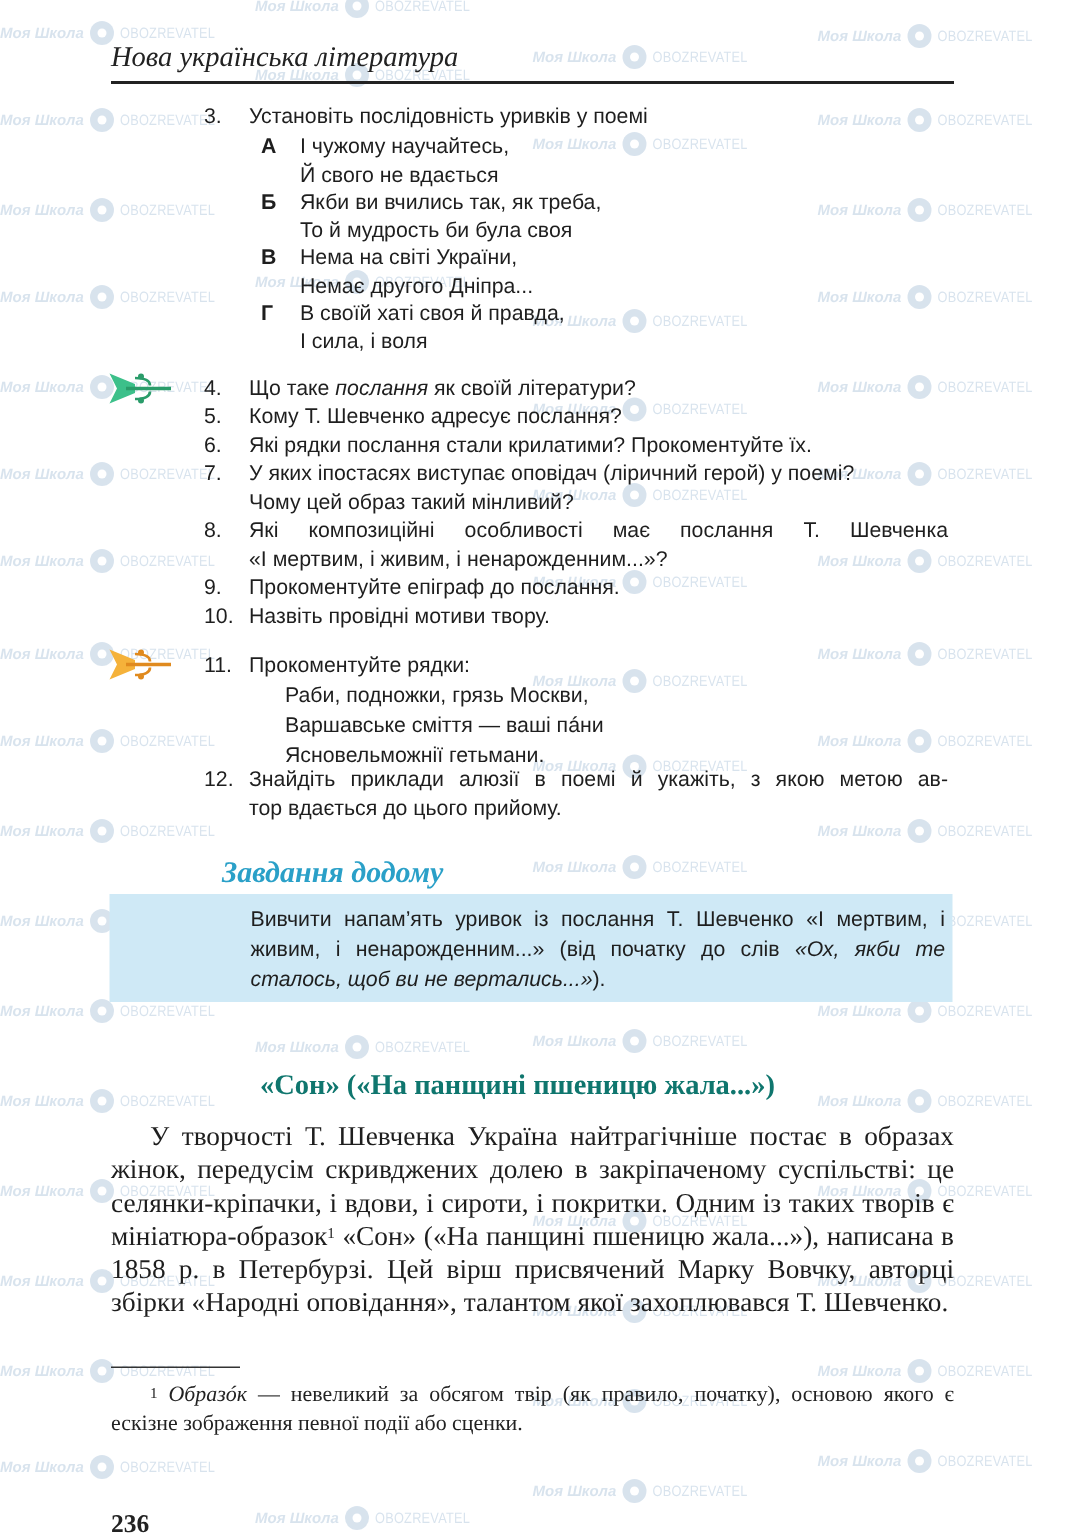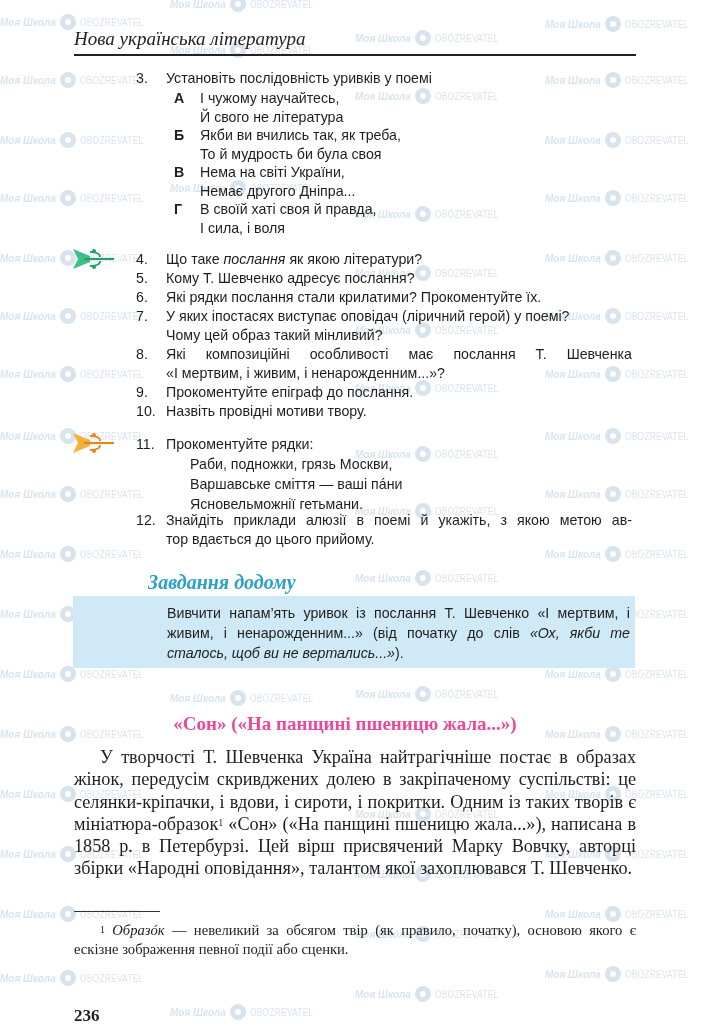--- a/index.html
+++ b/index.html
@@ -23,21 +23,21 @@
   .opt .lt { position:absolute; left:0; font-weight:bold; }
   .opt .tx { position:absolute; left:26px; white-space:nowrap;text-align:center; }
 
   .icon-green, .icon-orange { position:absolute; width:46px; height:26px; }
 
   .hw-title { position:absolute; left:136px; top:571px; font-family:"Liberation Serif", serif; font-style:italic; font-weight:bold; font-size:20px; color:#2aa0c8;margin-left:12px; }
   .hw-box { position:absolute; left:73px; top:596px; width:562px; height:72px; background:#cfe9f6; }
   .hw-text { position:absolute; left:167px; top:603px; width:463px; font-size:14.2px; line-height:20px; text-align:justify; }
   .it { font-style:italic; }
 
-  .section-title { position:absolute; left:0; width:690px; top:713px; text-align:center; font-family:"Liberation Serif", serif; font-weight:bold; font-size:19px; color:#ec4899; }
+  .section-title { position:absolute; left:0; width:690px; top:713px; text-align:center; font-family:"Liberation Serif", serif; font-weight:bold; font-size:19px; color:#0f766e; }
   .body-text { position:absolute; left:74px; top:746px; width:562px; font-family:"Liberation Serif", serif; font-size:18.2px; line-height:22.3px; text-align:justify; color:#1e1e1e; }
   .body-text p { margin:0; text-indent:26px; }
   .sup { font-size:10px; vertical-align:top; position:relative; top:-1px; }
   .fn-rule { position:absolute; left:74px; top:911px; width:86px; border-top:1px solid #333; }
   .footnote { position:absolute; left:74px; top:921px; width:562px; font-family:"Liberation Serif", serif; font-size:14.6px; line-height:19px; text-align:justify; color:#222; }
   .footnote p { margin:0; text-indent:26px; }
   .pagenum { position:absolute; left:74px; top:977px; font-family:"Liberation Serif", serif; font-weight:bold; font-size:17px; color:#222;margin-top:29px; }
 </style>
 </head>
 <body>
@@ -314,21 +314,21 @@
   <span>Нова українська література</span>
 </div>
 
 <div class="q" style="left:136px;top:69px;">
   <span class="num" style="left:0">3.</span>
   <span class="qtext" style="left:30px;white-space:nowrap">Установіть послідовність уривків у поемі</span>
 </div>
 <div class="opt" style="left:174px;top:89px;">
   <span class="lt">А</span>
   <span class="tx" style="top:0">І чужому научайтесь,</span>
-  <span class="tx" style="top:19px">Й свого не література</span>
+  <span class="tx" style="top:19px">Й свого не вдається</span>
 </div>
 <div class="opt" style="left:174px;top:126px;">
   <span class="lt">Б</span>
   <span class="tx" style="top:0">Якби ви вчились так, як треба,</span>
   <span class="tx" style="top:19px">То й мудрость би була своя</span>
 </div>
 <div class="opt" style="left:174px;top:163px;">
   <span class="lt">В</span>
   <span class="tx" style="top:0">Нема на світі України,</span>
   <span class="tx" style="top:19px">Немає другого Дніпра...</span>
@@ -343,21 +343,21 @@
   <path d="M3 3 L20 10 L20 16 L3 23 L8 13 Z" fill="#3cc08a"></path>
   <path d="M14 13 L44 13" stroke="#2a9c6a" stroke-width="2.2"></path>
   <path d="M20 6 Q30 6 30 11" stroke="#2a9c6a" stroke-width="1.8" fill="none"></path>
   <path d="M20 20 Q30 20 30 15" stroke="#2a9c6a" stroke-width="1.8" fill="none"></path>
   <circle cx="24" cy="5" r="2" fill="#2a9c6a"></circle>
   <circle cx="24" cy="21" r="2" fill="#2a9c6a"></circle>
 </svg>
 
 <div class="q" style="left:136px;top:250px;white-space:nowrap">
   <span class="num" style="left:0">4.</span>
-  <span class="qtext" style="left:30px"><span>Що таке </span><span class="it">послання</span><span> як якою літератури?</span></span>
+  <span class="qtext" style="left:30px"><span>Що таке </span><span class="it">послання</span><span> як своїй літератури?</span></span>
 </div>
 <div class="q" style="left:136px;top:269px;white-space:nowrap">
   <span class="num" style="left:0">5.</span>
   <span class="qtext" style="left:30px">Кому Т. Шевченко адресує послання?</span>
 </div>
 <div class="q" style="left:136px;top:288px;white-space:nowrap">
   <span class="num" style="left:0">6.</span>
   <span class="qtext" style="left:30px">Які рядки послання стали крилатими? Прокоментуйте їх.</span>
 </div>
 <div class="q" style="left:136px;top:307px;white-space:nowrap">

